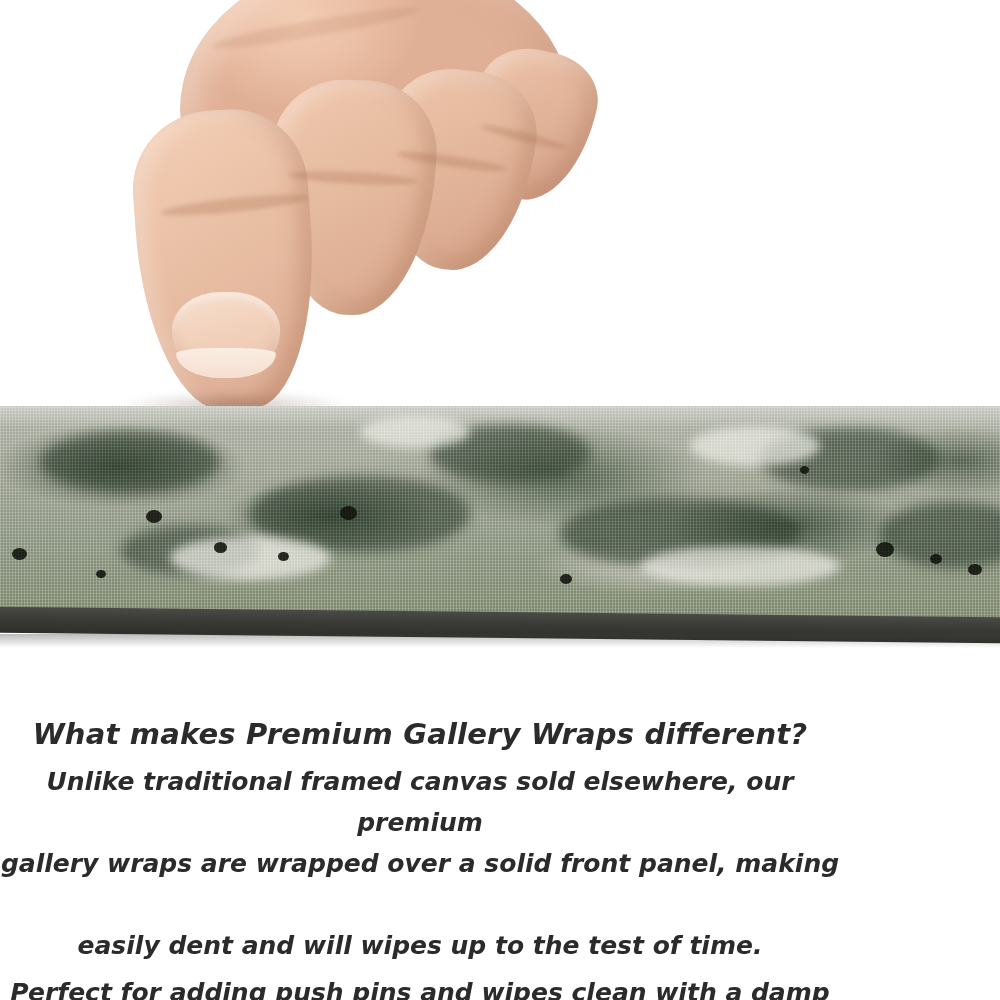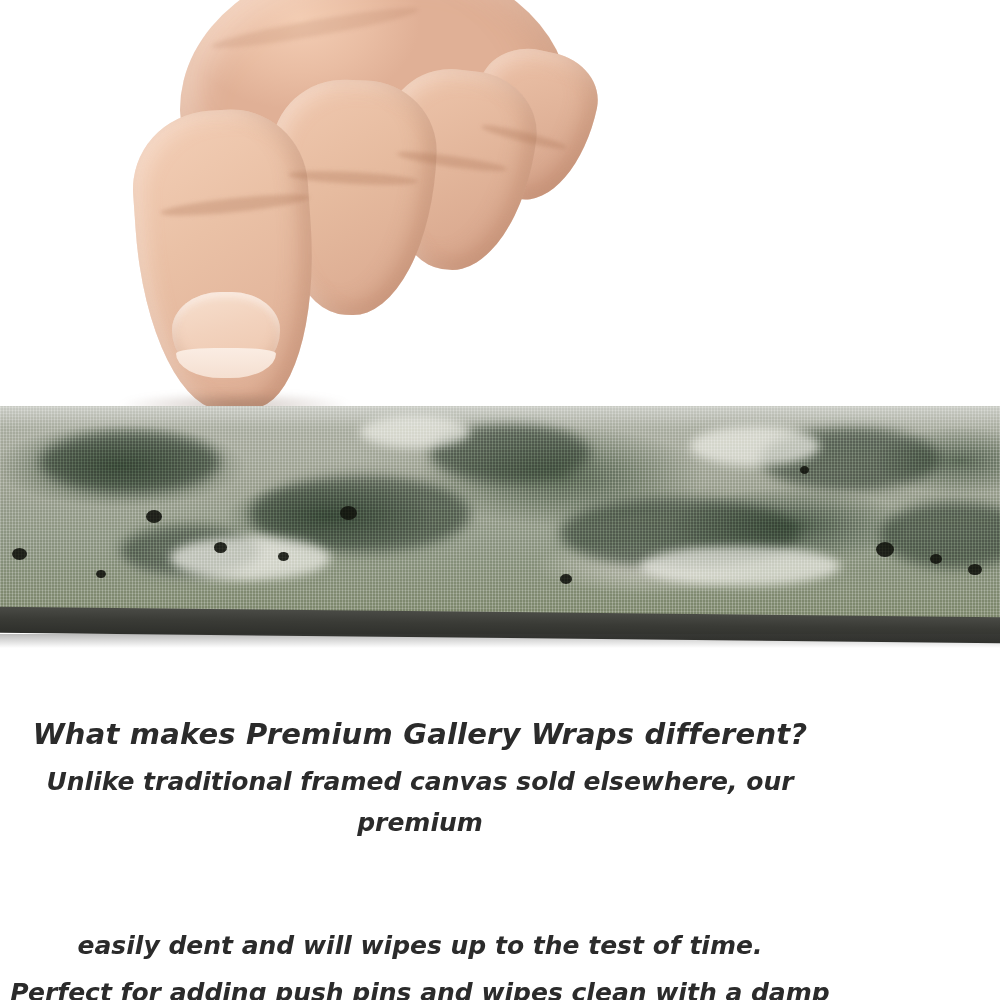--- a/index.html
+++ b/index.html
@@ -280,20 +280,20 @@
     </div>
 
     <div class="canvas-depth"></div>
     <div class="canvas-depth-shadow"></div>
   </div>
 
   <div class="caption">
     <h2>What makes Premium Gallery Wraps different?</h2>
     <p>
       <span>Unlike traditional framed canvas sold elsewhere, our premium</span><br>
-      <br>
+      <span>gallery wraps are wrapped over a solid front panel, making</span><br>
       <br>
       <span>easily dent and will wipes up to the test of time.</span><br>
       <span class="last-line">Perfect for adding push pins and wipes clean with a damp cloth!</span>
     </p>
   </div>
 
 </div>
 
 </body></html>

